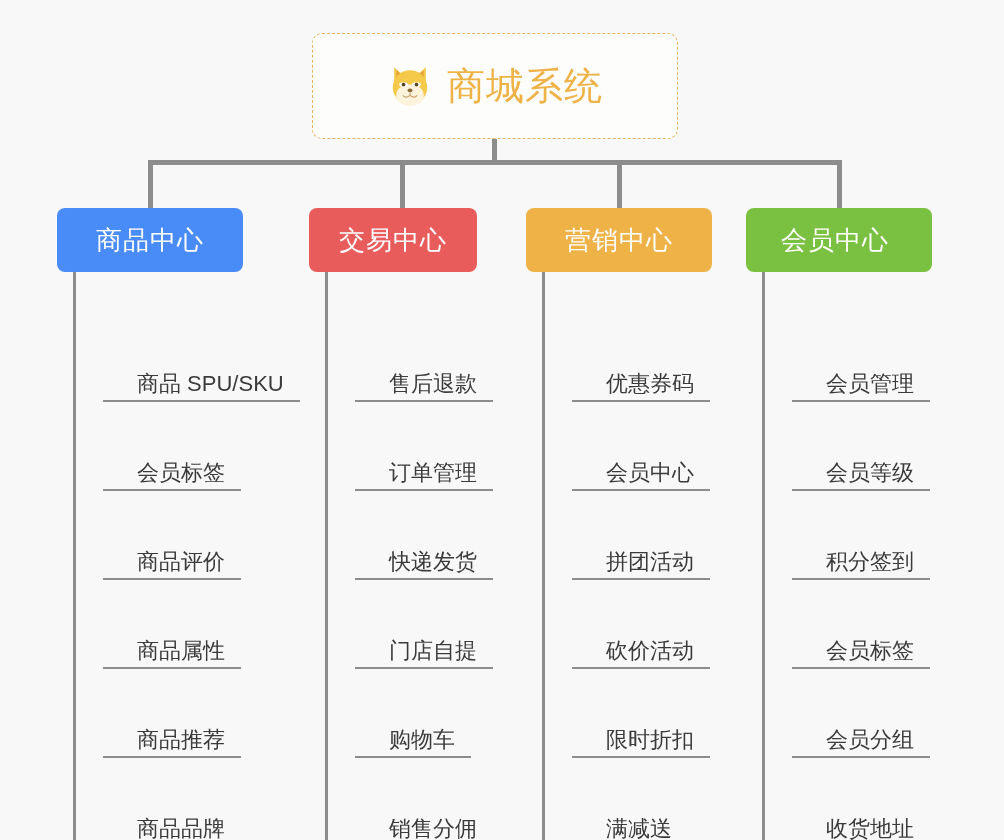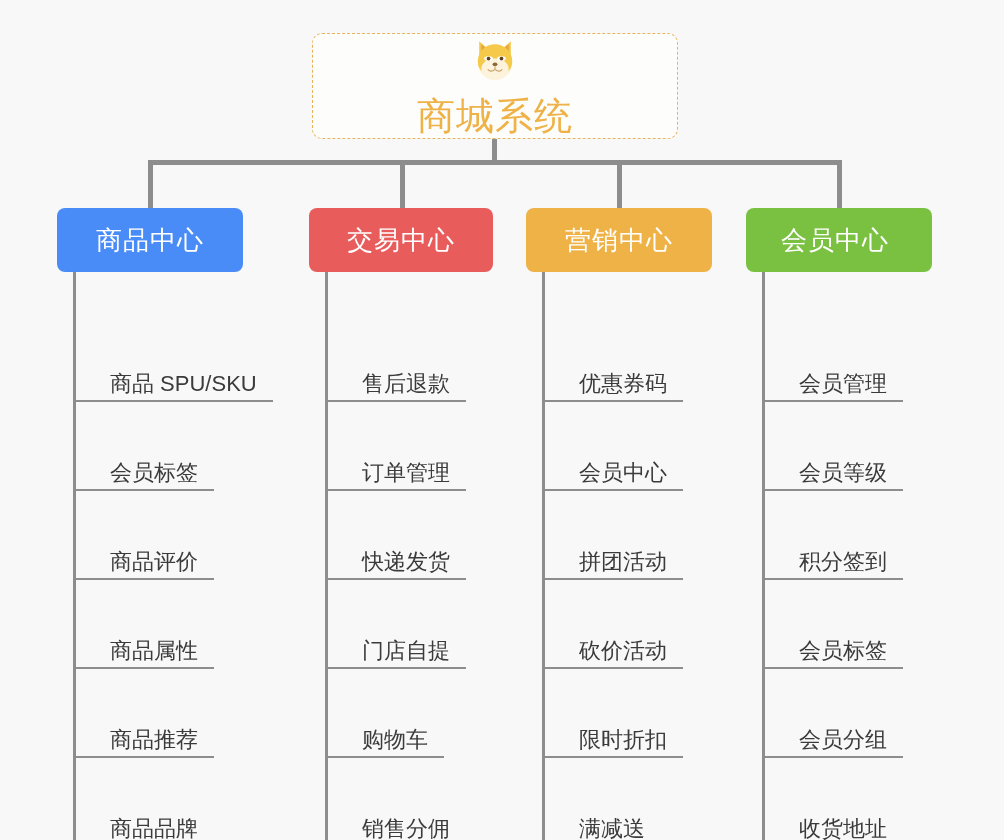--- a/index.html
+++ b/index.html
@@ -29,21 +29,20 @@
     width: 366px;
     height: 106px;
     box-sizing: border-box;
     background: #fdfdfc;
     border: 1px dashed #e8b35a;
     border-radius: 10px;
     display: flex;
     align-items: center;
     justify-content: center;
     gap: 14px;
-    flex-direction: column;
   }
   .root-title {
     font-size: 38px;
     color: #eeb247;
     letter-spacing: 1px;
     line-height: 1;
   }
   .dog-emoji {
     width: 46px;
     height: 46px;
@@ -85,38 +84,39 @@
     align-items: center;
     justify-content: center;
     color: #ffffff;
     font-size: 26px;
     letter-spacing: 1px;
     box-sizing: border-box;
     padding: 0 16px;
     text-align: center;
   }
   .branch-1 .cat-box { width: 186px; }
-  .branch-2 .cat-box { width: 184px; }
+  .branch-2 .cat-box { width: 168px; }
   .branch-3 .cat-box { width: 186px; }
   .branch-4 .cat-box { width: 186px; }
 
   
   .leaf-list {
     position: relative;
     margin-left: 16px;
     padding-left: 0;
     border-left: 3px solid #8d8d8d;
     margin-top: 0;
   }
   .leaf-item {
     height: 89px;
     box-sizing: border-box;
     display: flex;
     align-items: flex-end;
     position: relative;
+    margin-left: 27px;
   }
   .leaf-item > .leaf-rule {
     position: absolute;
     left: 0;
     bottom: 0;
     height: 2px;
     background: #8d8d8d;
   }
   .leaf-label {
     font-size: 22px;

